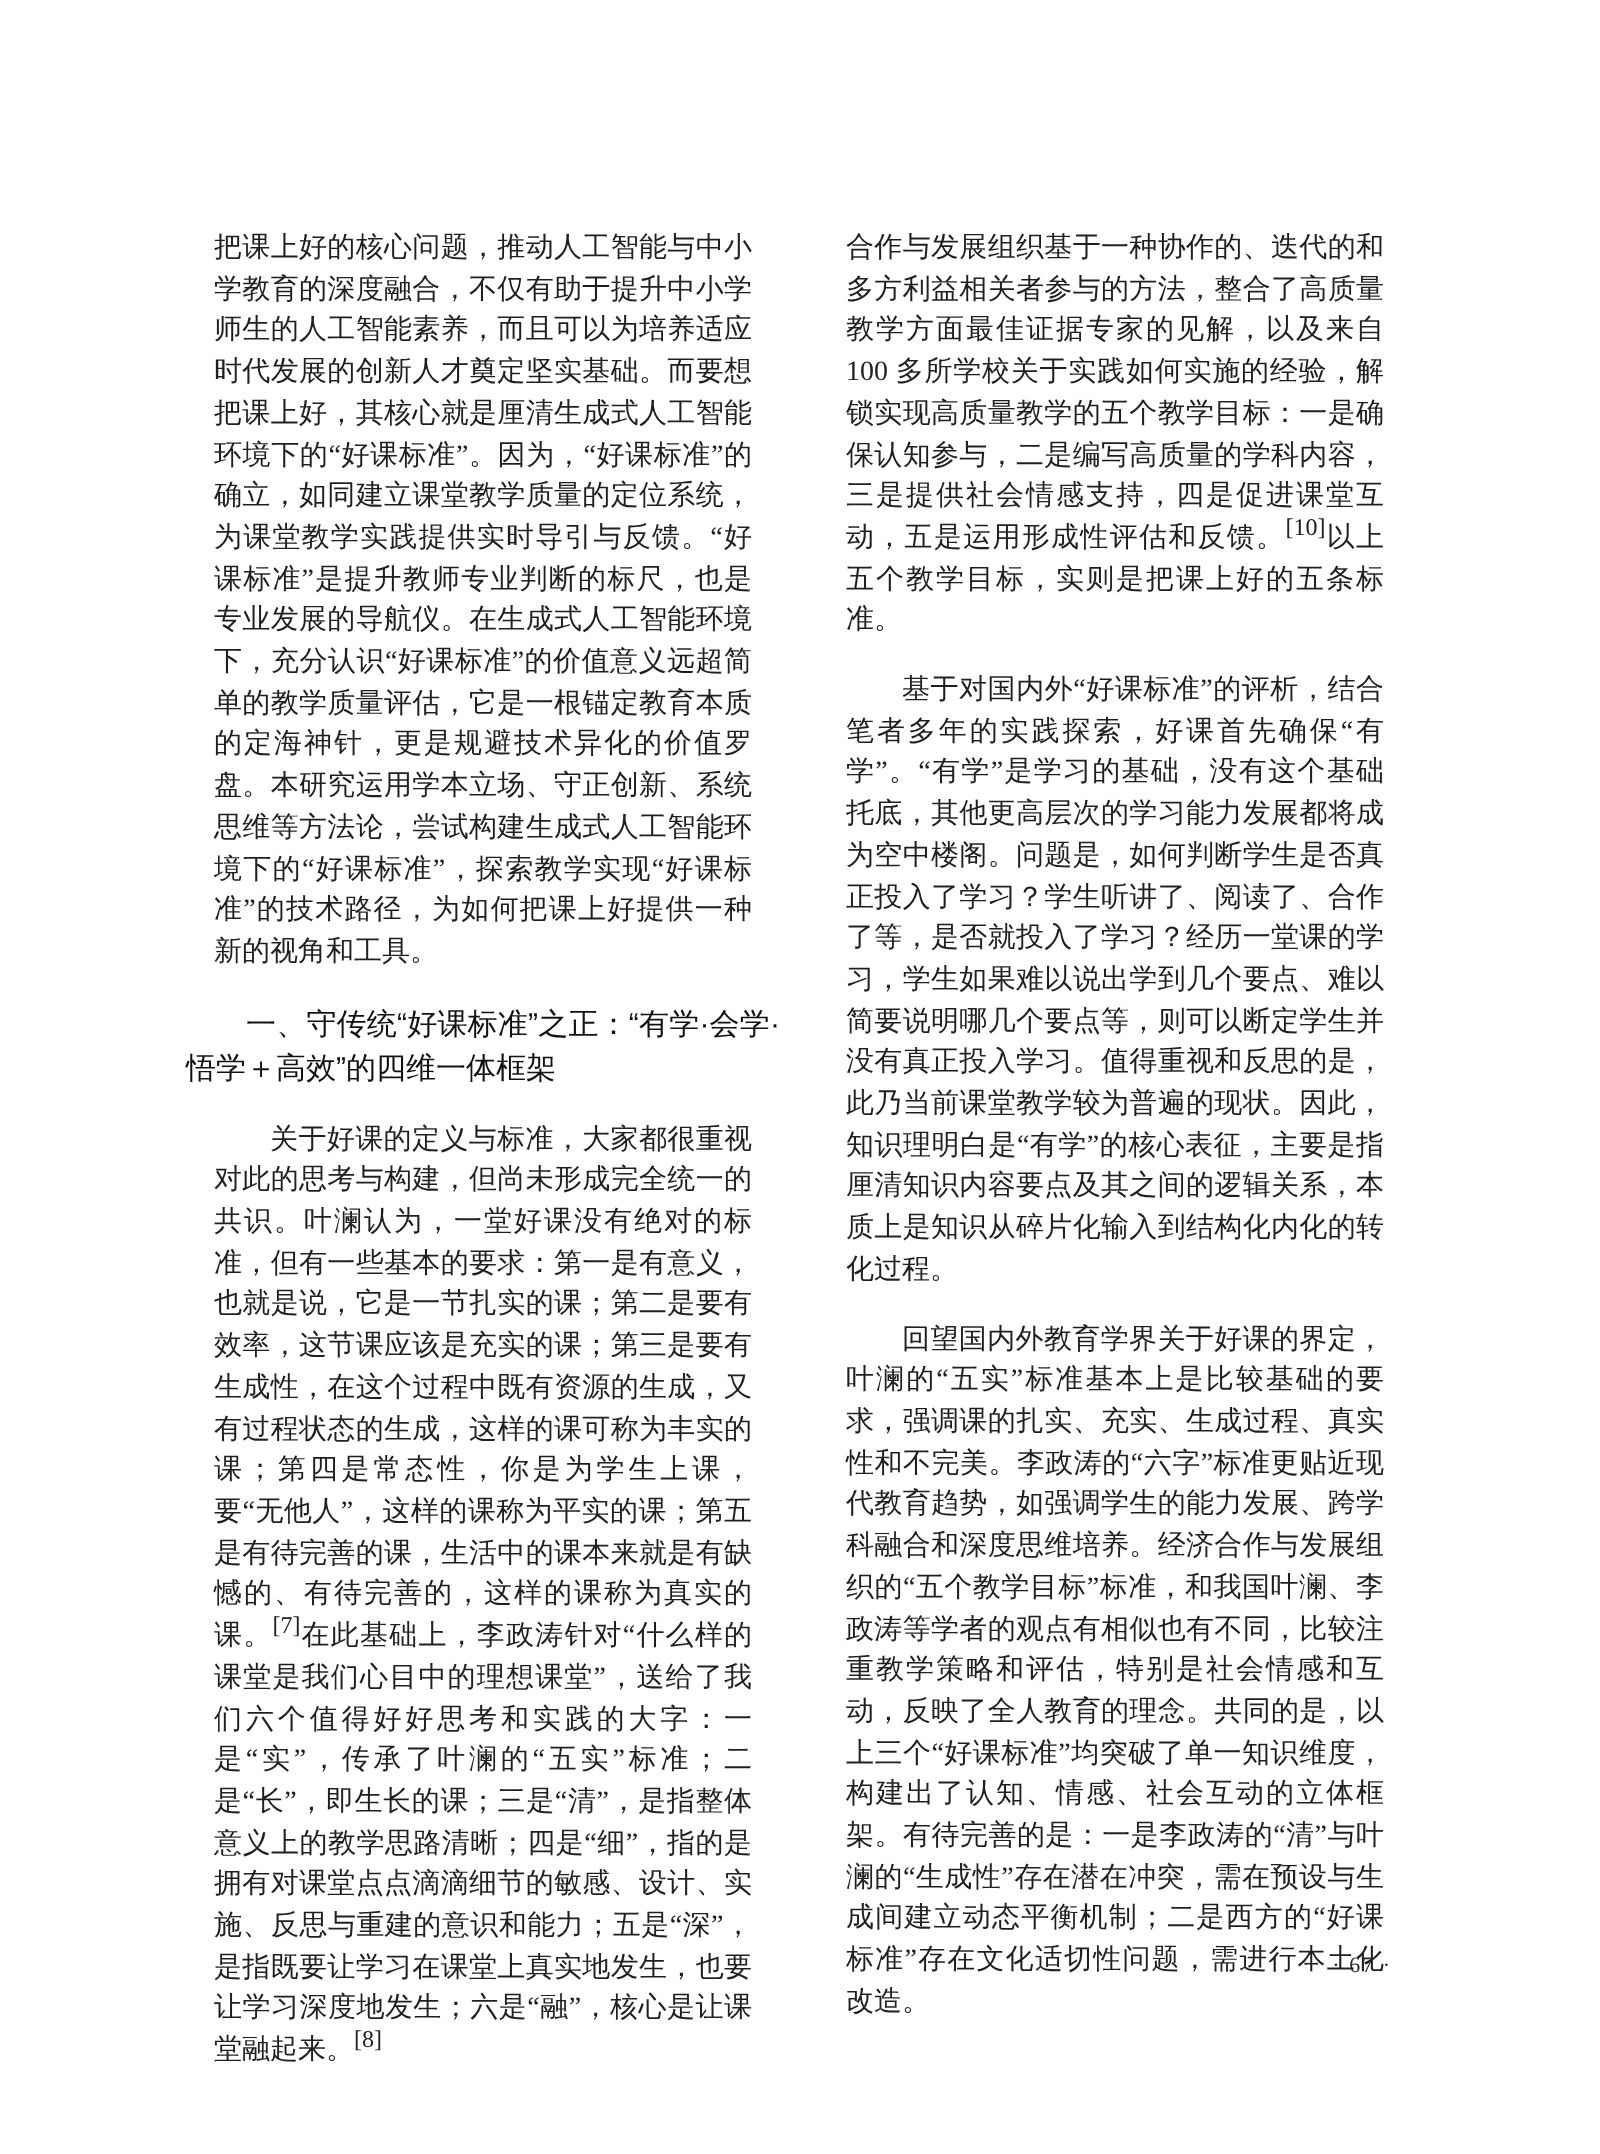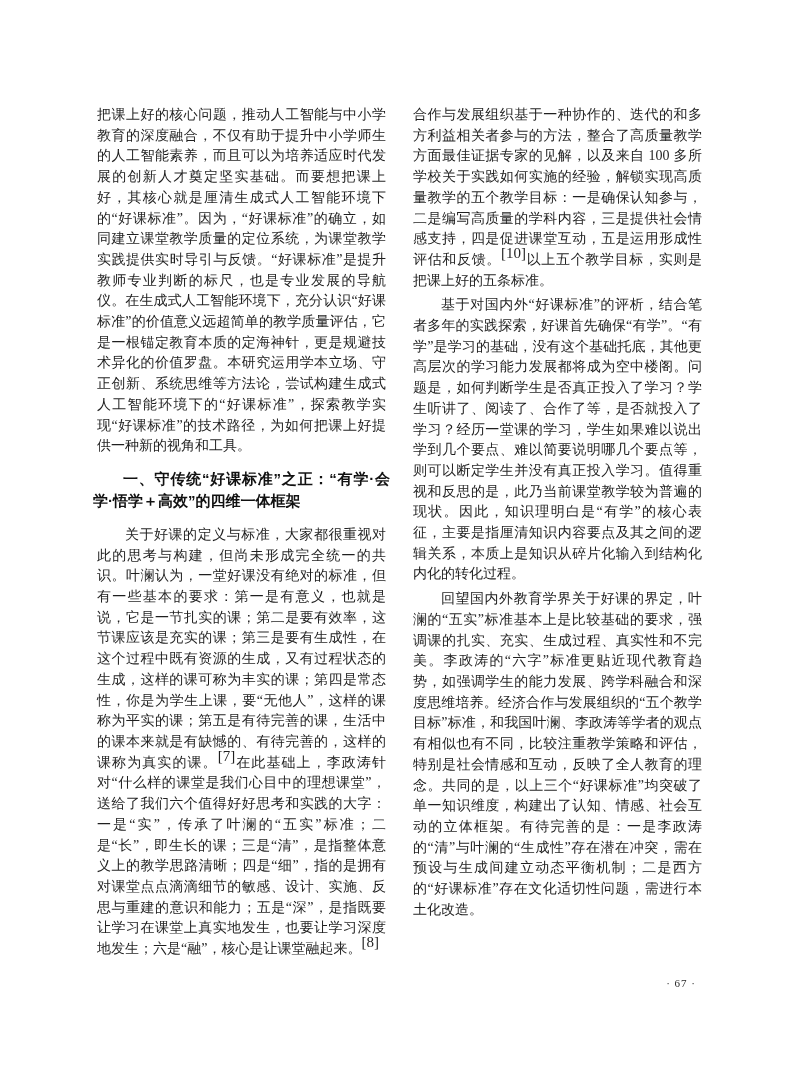--- a/index.html
+++ b/index.html
@@ -24,40 +24,40 @@
     gap: 19px;
   }
   .col {
     width: 297px;
     font-size: 14px;
     line-height: 20.7px;
     text-align: justify;
     text-justify: inter-ideograph;
   }
   p.paragraph {
-    margin: 4px;
+    margin: 14px;
     padding: 0;
     font-family: Liberation Serif, serif;
   }
   p.paragraph.indent {
     text-indent: 2em;
   }
   h2.heading {
     margin: 11px 0 12px 0;
     padding: 0;
     font-family: "Liberation Sans", "DejaVu Sans", sans-serif;
-    font-weight: bold;
+    font-weight: normal;
     font-size: 15px;
     line-height: 22.5px;
     text-indent: 2em;
     text-align: justify;
     color: #111111;
   }
   sup.footnote {
-    font-size: 15px;
+    font-size: 12px;
     line-height: 0;
     vertical-align: super;
   }
   .page-number {
     position: absolute;
     top: 975px;
     right: 104px;
     font-size: 11px;
     line-height: 16px;
     letter-spacing: 1px;

